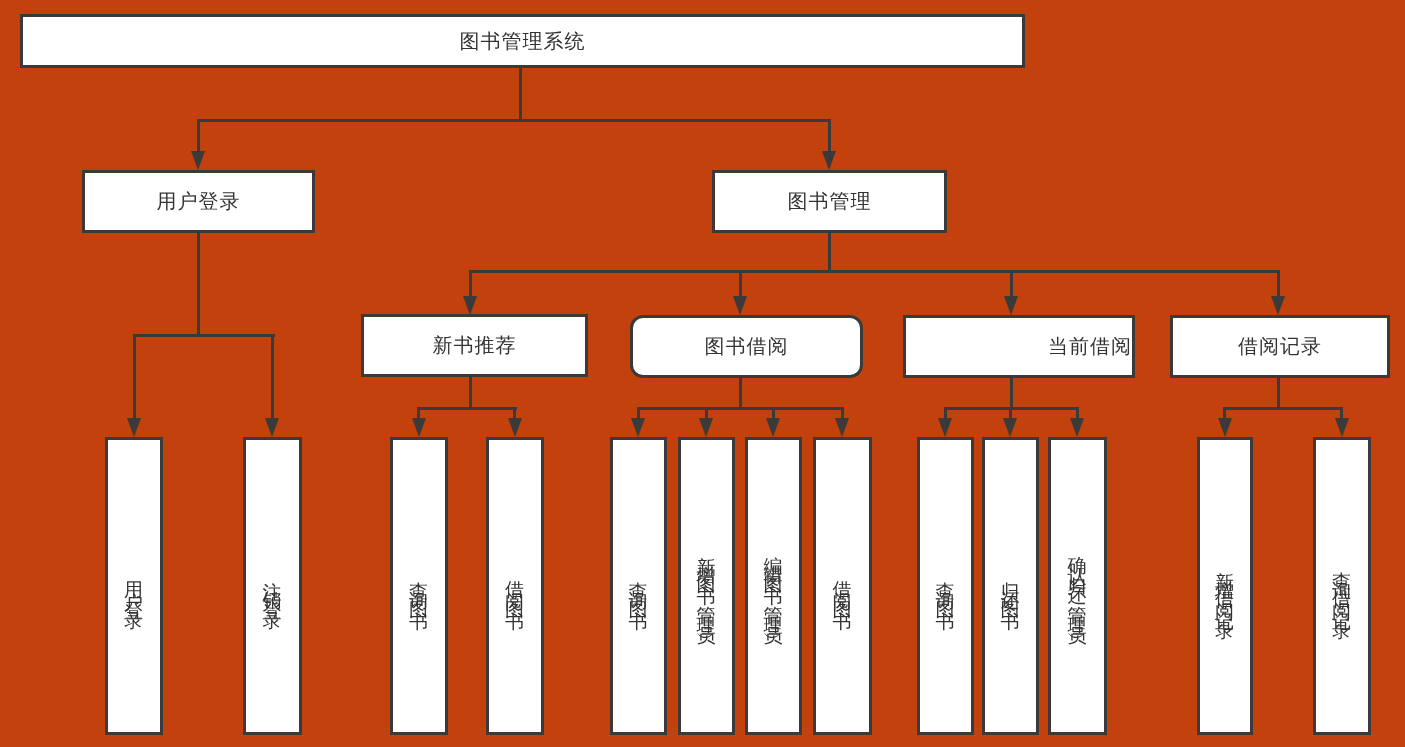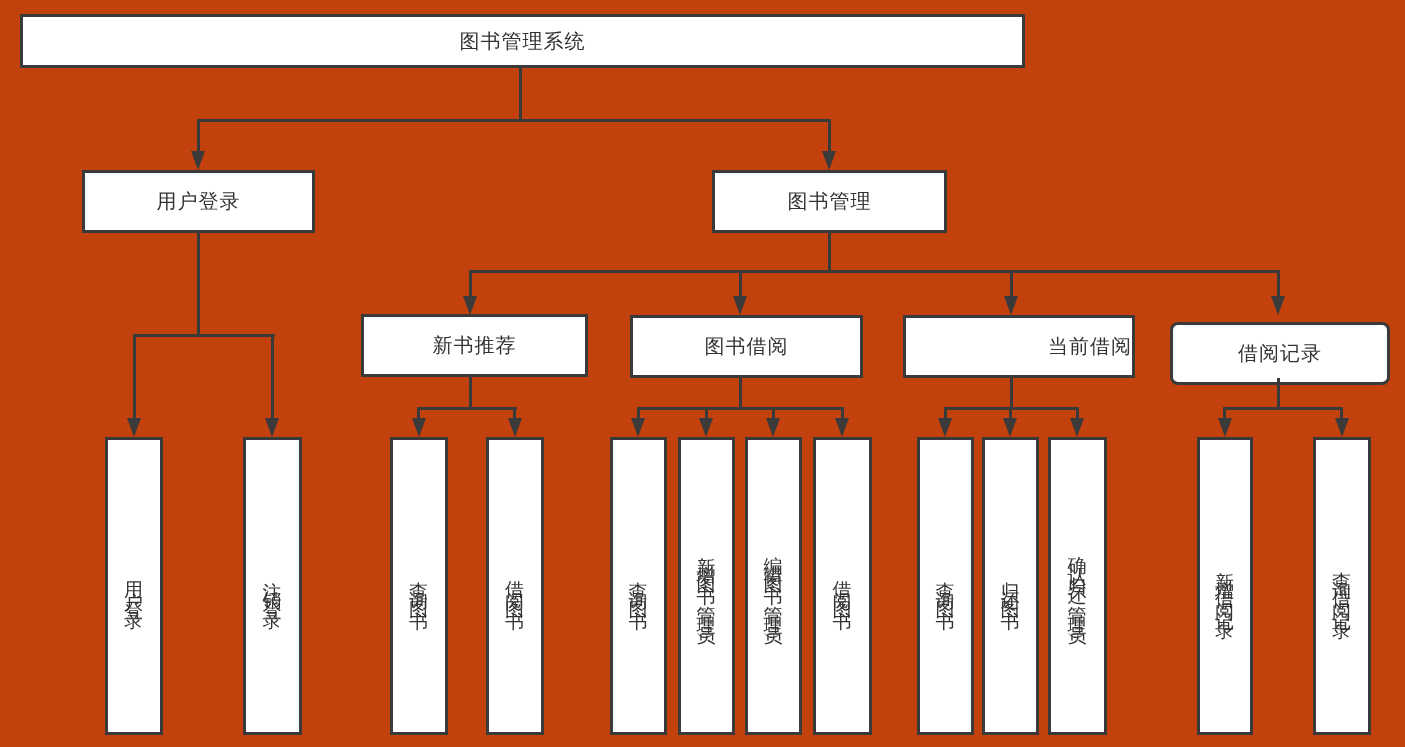--- a/index.html
+++ b/index.html
@@ -42,29 +42,29 @@
   </div>
 
   <div class="node hnode" style="left:712px;top:170px;width:235px;height:63px;">
     <span>图书管理</span>
   </div>
 
   <div class="node hnode" style="left:361px;top:314px;width:227px;height:63px;">
     <span>新书推荐</span>
   </div>
 
-  <div class="node hnode" style="left:630px;top:315px;width:233px;height:63px;">
+  <div class="node hnode" style="left:630px;top:315px;width:233px;height:63px;border-radius:13px;">
     <span>图书借阅</span>
   </div>
 
   <div class="node hnode" style="left:903px;top:315px;width:232px;height:63px;justify-content:flex-end;">
     <span>当前借阅</span>
   </div>
 
-  <div class="node hnode" style="left:1170px;top:322px;width:220px;height:63px;border-radius:8px;">
+  <div class="node hnode" style="left:1170px;top:315px;width:220px;height:63px;">
     <span>借阅记录</span>
   </div>
 
   <div class="node leaf" style="left:105px;top:437px;width:58px;height:298px;">
     <span>用户登录</span>
   </div>
   <div class="node leaf" style="left:243px;top:437px;width:59px;height:298px;">
     <span>注销登录</span>
   </div>
 

